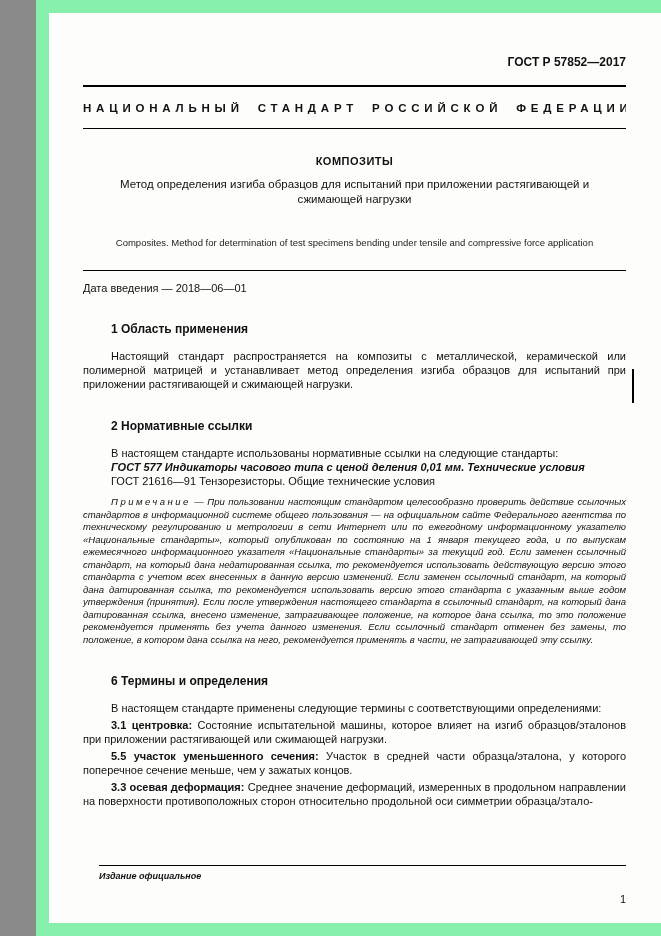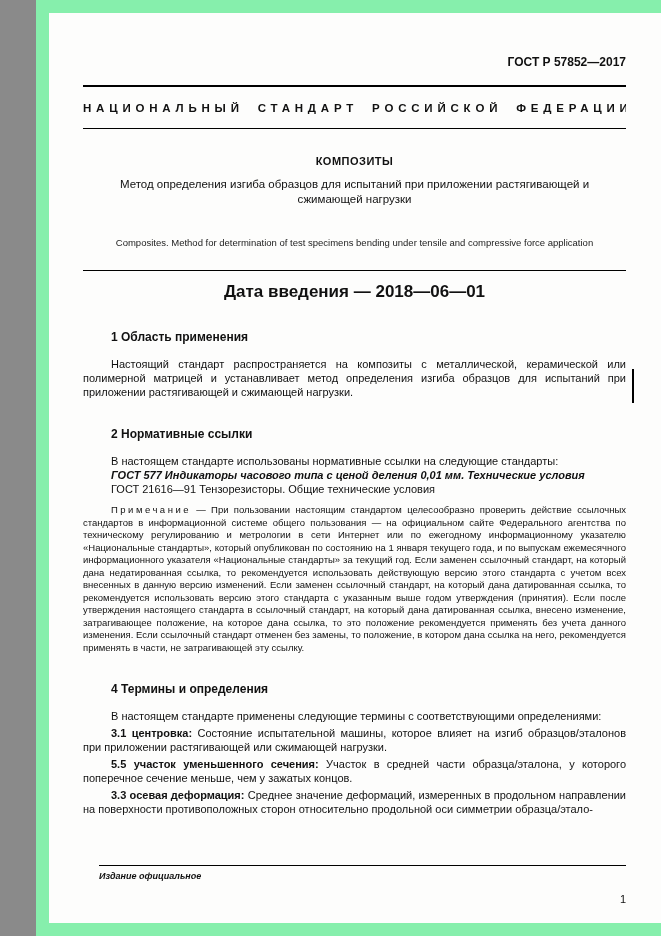--- a/index.html
+++ b/index.html
@@ -50,37 +50,37 @@
     font-weight: normal;
     font-size: 11.5px;
     line-height: 15px;
     margin: 10px auto 0 auto;
     max-width: 520px;
   }
   .title-en { font-size: 9.5px; margin-top: 30px; color: #222; }
   .rule { margin-top: 22px; border-top: 1px solid #000; height: 0; }
   .date {
     margin-top: 11px;
-    text-align: center;
-    font-weight: bold;
-    font-size: 17px;
+    text-align: left;
+    font-weight: normal;
+    font-size: 11px;
   }
   h2.sec {
     font-size: 12px;
     font-weight: bold;
     margin: 28px 0 13px 28px;
   }
   p { margin: 0; }
   .body { font-size: 11px; line-height: 14px; }
   .ind { text-indent: 28px; }
   .just { text-align: justify; }
   .note { font-size: 9.5px; line-height: 12.5px; }
   .sp { letter-spacing: 2.5px; }
   .mt10 { margin-top: 10px; }
-  .mt8 { margin-top: 8px; }
+  .mt8 { margin-top: 8px; font-style: italic; }
   .mt3 { margin-top: 3px; }
   .ref-em { font-weight: bold; font-style: italic; }
   .term b { font-weight: bold; }
   .change-bar {
     position: absolute;
     right: 50px; top: 356px;
     height: 34px; width: 0;
     border-left: 2px solid #000;
   }
   .footer {
@@ -123,21 +123,21 @@
 
     <h2 class="sec">2 Нормативные ссылки</h2>
     <p class="body ind">В настоящем стандарте использованы нормативные ссылки на следующие стандарты:</p>
     <p class="body ind ref-em">ГОСТ 577 Индикаторы часового типа с ценой деления 0,01 мм. Технические условия</p>
     <p class="body ind">ГОСТ 21616—91 Тензорезисторы. Общие технические условия</p>
     <p class="note just ind mt8">
       <span class="sp">Примечание</span>
       <span>— При пользовании настоящим стандартом целесообразно проверить действие ссылочных стандартов в информационной системе общего пользования — на официальном сайте Федерального агентства по техническому регулированию и метрологии в сети Интернет или по ежегодному информационному указателю «Национальные стандарты», который опубликован по состоянию на 1 января текущего года, и по выпускам ежемесячного информационного указателя «Национальные стандарты» за текущий год. Если заменен ссылочный стандарт, на который дана недатированная ссылка, то рекомендуется использовать действующую версию этого стандарта с учетом всех внесенных в данную версию изменений. Если заменен ссылочный стандарт, на который дана датированная ссылка, то рекомендуется использовать версию этого стандарта с указанным выше годом утверждения (принятия). Если после утверждения настоящего стандарта в ссылочный стандарт, на который дана датированная ссылка, внесено изменение, затрагивающее положение, на которое дана ссылка, то это положение рекомендуется применять без учета данного изменения. Если ссылочный стандарт отменен без замены, то положение, в котором дана ссылка на него, рекомендуется применять в части, не затрагивающей эту ссылку.</span>
     </p>
 
-    <h2 class="sec">4 Термины и определения</h2>
+    <h2 class="sec">6 Термины и определения</h2>
     <p class="body ind">В настоящем стандарте применены следующие термины с соответствующими определениями:</p>
 
     <p class="body just ind term mt3">
       <b>3.1 центровка:</b>
       <span>Состояние испытательной машины, которое влияет на изгиб образцов/эталонов при приложении растягивающей или сжимающей нагрузки.</span>
     </p>
     <p class="body just ind term mt3">
       <b>5.5 участок уменьшенного сечения:</b>
       <span>Участок в средней части образца/эталона, у которого поперечное сечение меньше, чем у зажатых концов.</span>
     </p>

